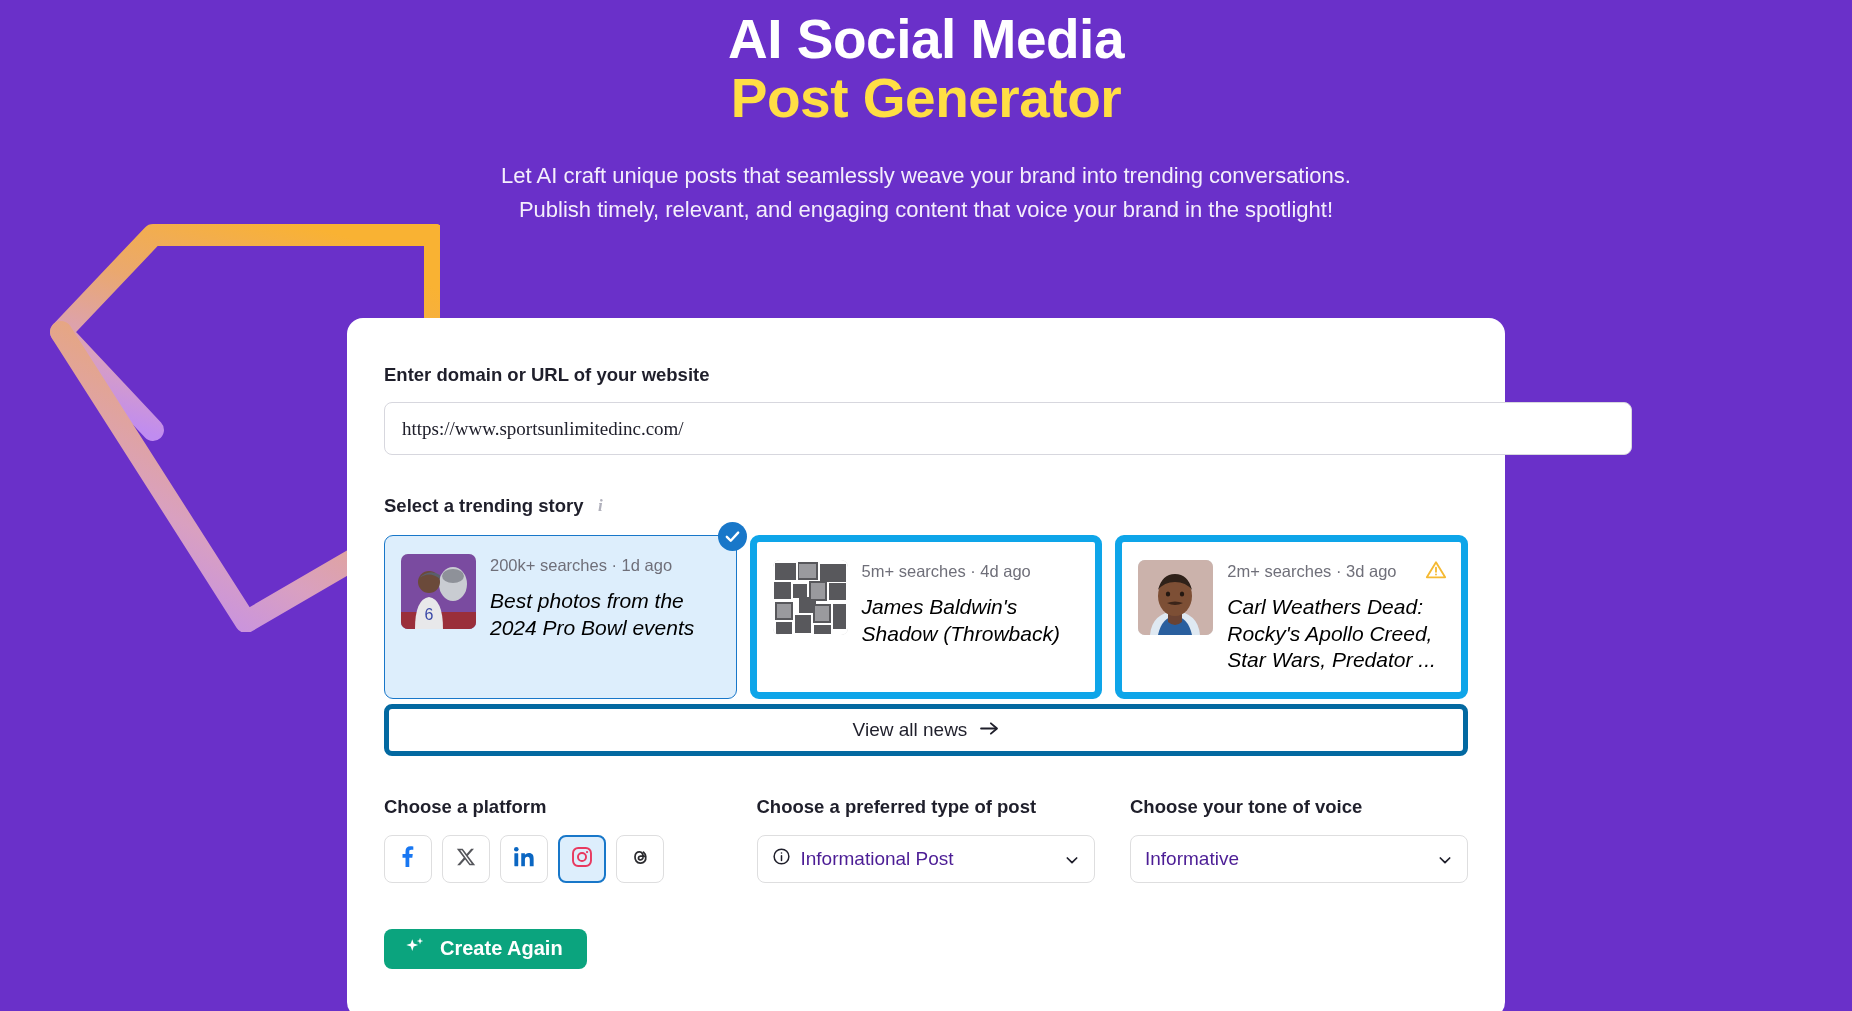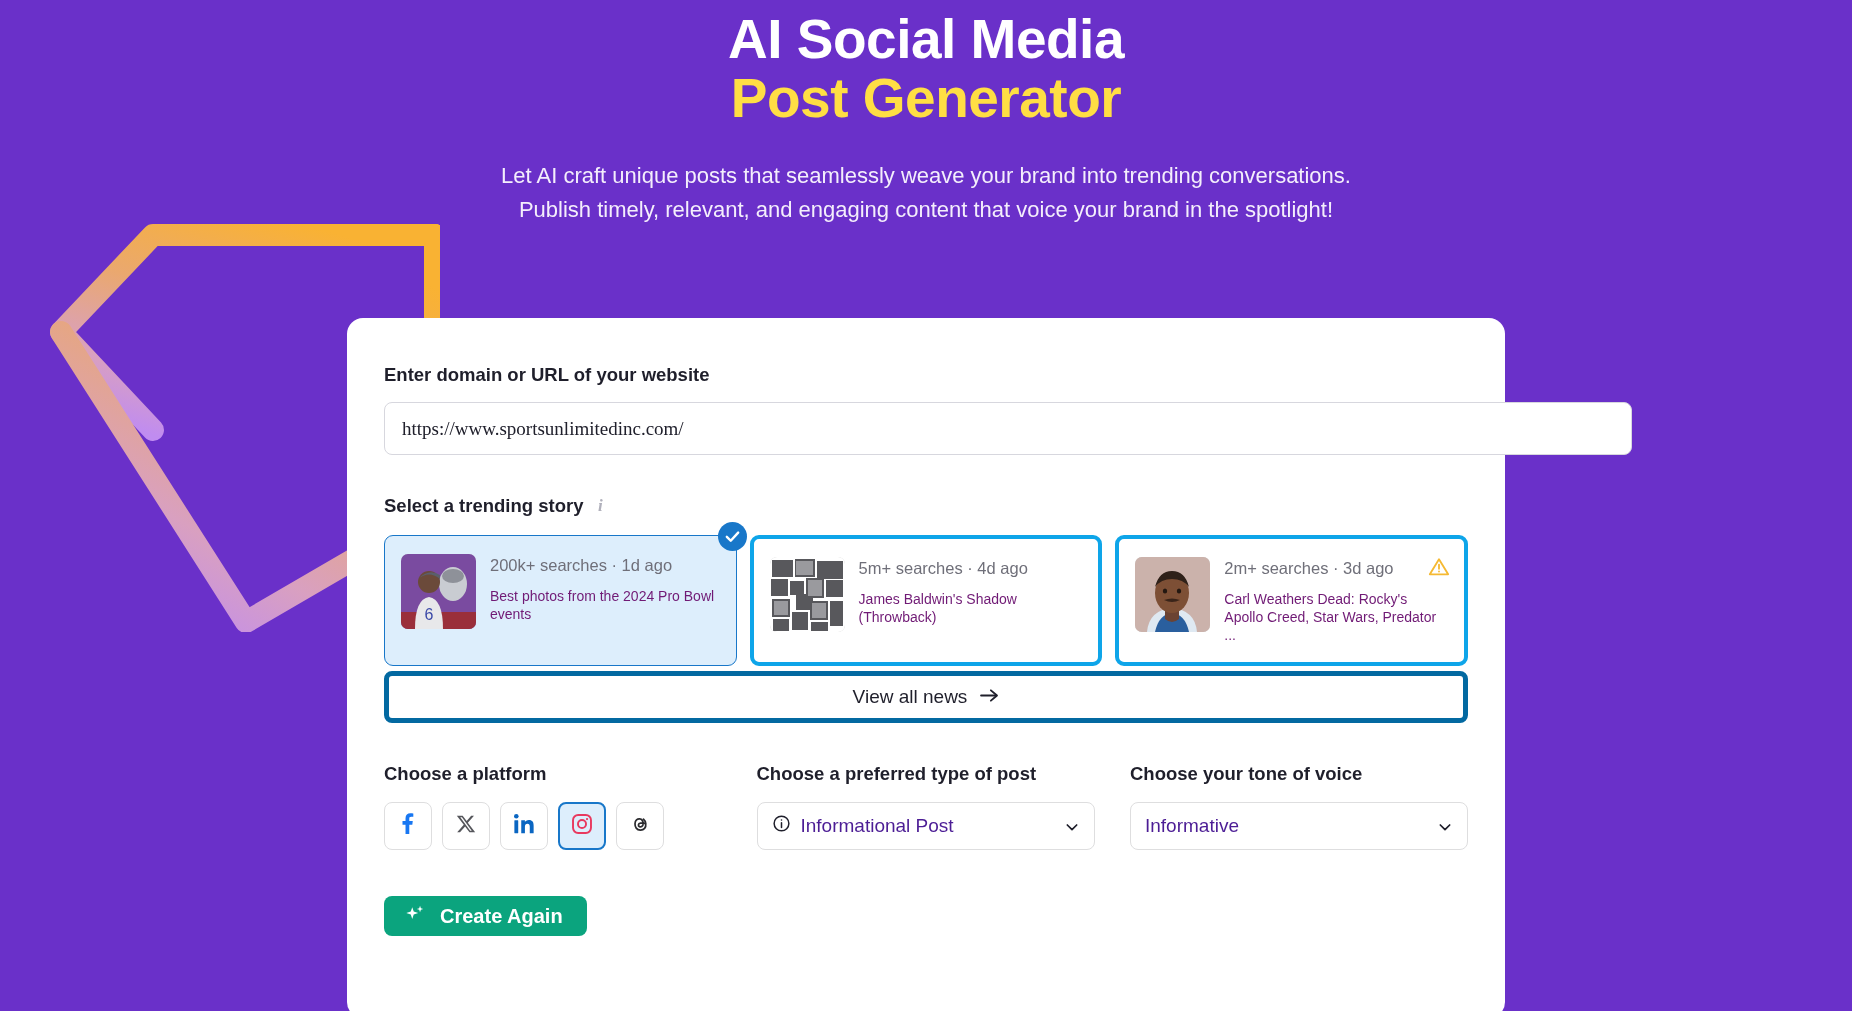--- a/index.html
+++ b/index.html
@@ -103,21 +103,21 @@
   .stories {
     margin-top: 18px;
     display: flex;
     gap: 13px;
     position: relative;
   }
   .story {
     position: relative;
     width: 357px;
     min-height: 130px;
-    border: 4px solid #0ea5e9;
+    border: 7px solid #0ea5e9;
     border-radius: 9px;
     background: #fff;
     padding: 18px 16px 18px 16px;
     display: flex;
     gap: 14px;
     cursor: pointer;
   }
   .story.selected {
     background: #ddeefc;
     border: 1px solid #1877c9;
@@ -130,23 +130,24 @@
     background: #ccc;
   }
   .story-body { flex: 1; min-width: 0; padding-top: 2px; }
   .story-meta {
     font-size: 16.5px;
     color: #6f6f79;
     margin-bottom: 13px;
     white-space: nowrap;
   }
   .story-title {
-    font-size: 14px;
-    color: #701a75;
+    font-size: 21px;
+    color: #000000;
     line-height: 1.27;
+    font-style: italic;
   }
   .check-badge {
     position: absolute;
     top: -14px; right: -11px;
     width: 29px; height: 29px;
     border-radius: 50%;
     background: #1877c9;
     display: flex;
     align-items: center;
     justify-content: center;

